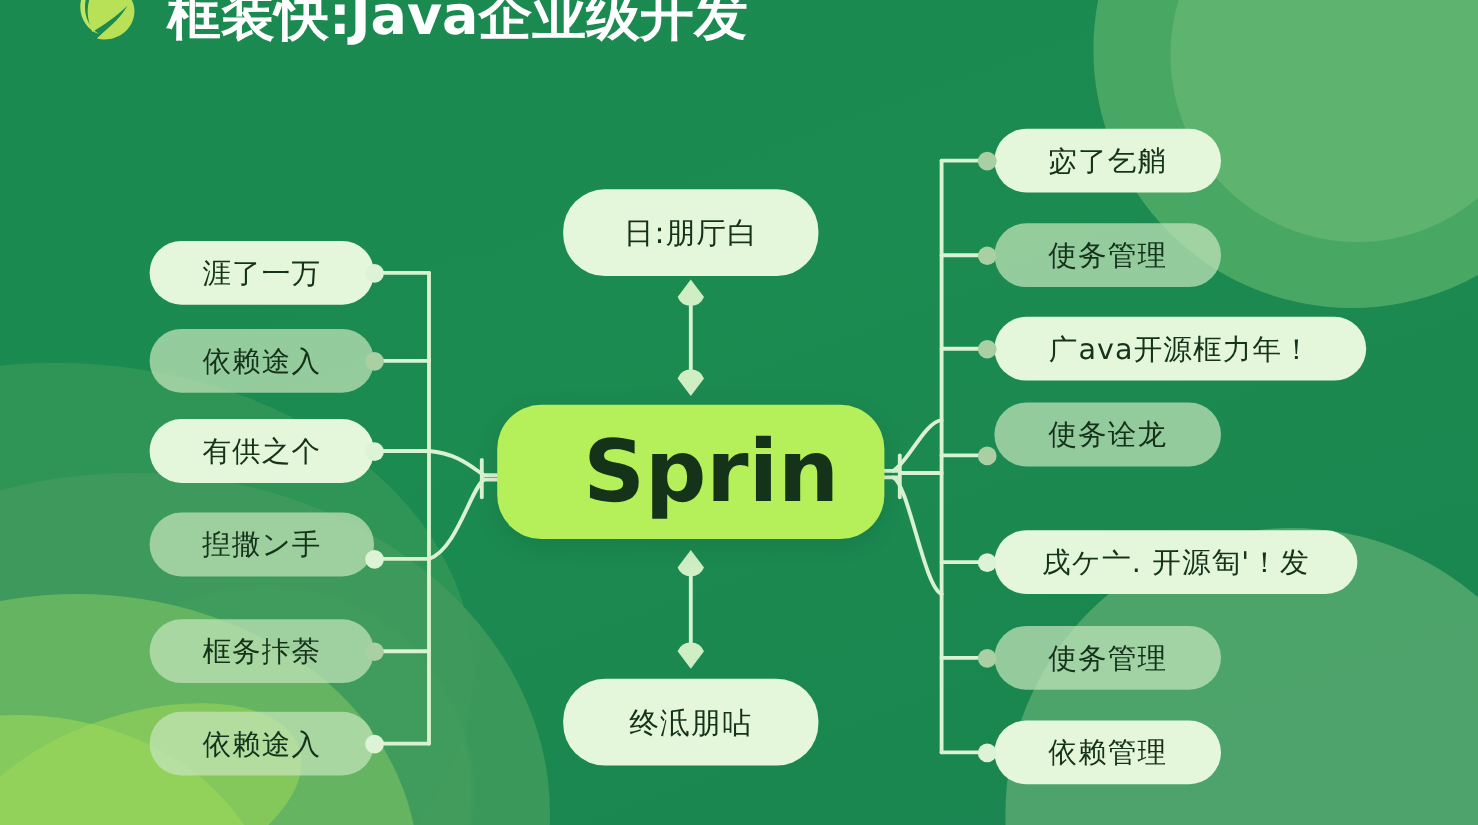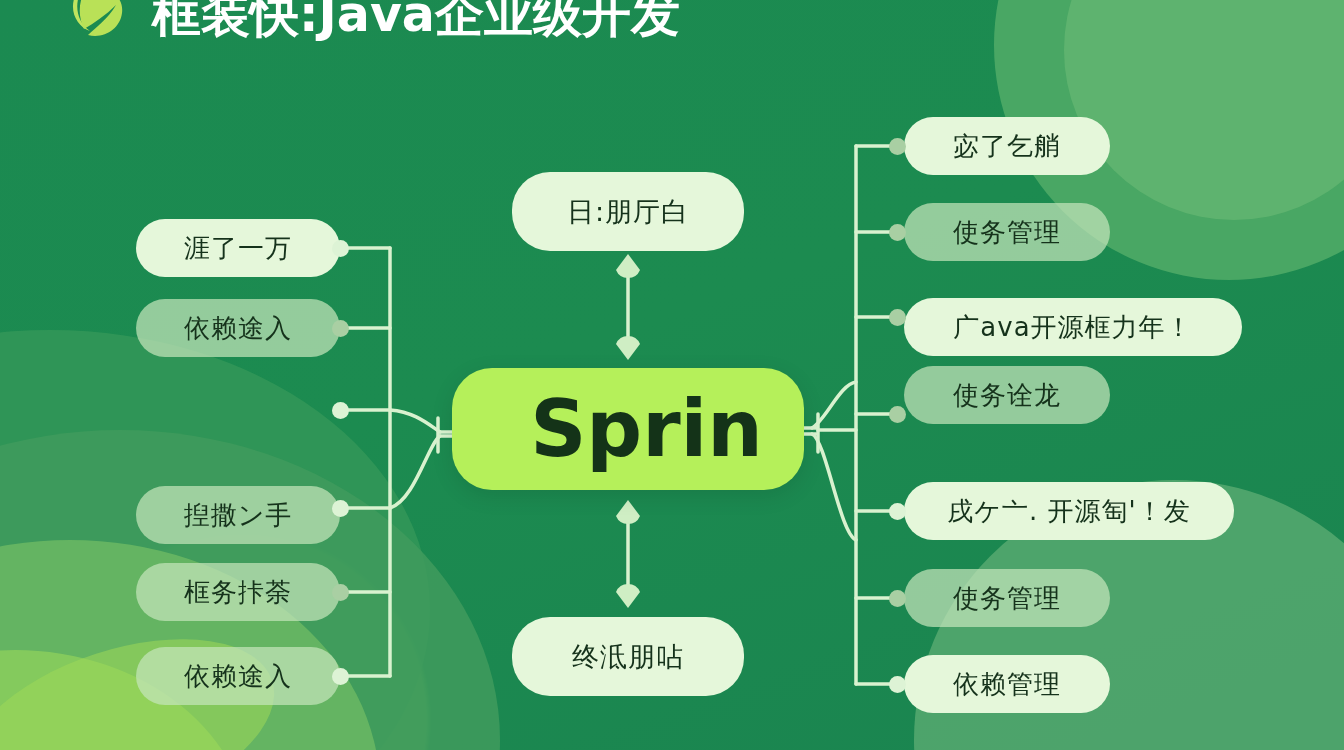--- a/index.html
+++ b/index.html
@@ -188,27 +188,28 @@
 
 <div class="map">
 
   <div class="center">Sprin</div>
 
   <div class="node light updown" style="left:512px; top:172px; width:232px;">日:朋厅白</div>
   <div class="node light updown" style="left:512px; top:617px; width:232px;">终泜朋呫</div>
 
   <div class="node light side" style="left:136px; top:219px; width:204px;">涯了一万</div>
   <div class="node muted side" style="left:136px; top:299px; width:204px;">依赖途入</div>
-  <div class="node muted side" style="left:136px; top:486px; width:204px;">揑撒ン手</div>
+  <div class="node light side" style="left:136px; top:381px; width:204px;">有供之个</div>
+  <div class="node muted side" style="left:136px; top:466px; width:204px;">揑撒ン手</div>
   <div class="node muted side" style="left:136px; top:563px; width:204px;">框务拤荼</div>
   <div class="node muted side" style="left:136px; top:647px; width:204px;">依赖途入</div>
 
   <div class="node light side" style="left:904px; top:117px; width:206px;">宓了乞艄</div>
   <div class="node muted side" style="left:904px; top:203px; width:206px;">使务管理</div>
-  <div class="node light side" style="left:904px; top:298px; width:338px;">广ava开源框力年！</div>
+  <div class="node light side" style="left:904px; top:288px; width:338px;">广ava开源框力年！</div>
   <div class="node muted side" style="left:904px; top:366px; width:206px;">使务诠龙</div>
   <div class="node light side" style="left:904px; top:482px; width:330px;">戌ケ亠. 开源匋'！发</div>
   <div class="node muted side" style="left:904px; top:569px; width:206px;">使务管理</div>
   <div class="node light side" style="left:904px; top:655px; width:206px;">依赖管理</div>
 
   <div class="dot" style="left:332px; top:240px;"></div>
   <div class="dot dim" style="left:332px; top:320px;"></div>
   <div class="dot" style="left:332px; top:402px;"></div>
   <div class="dot" style="left:332px; top:500px;"></div>
   <div class="dot dim" style="left:332px; top:584px;"></div>

